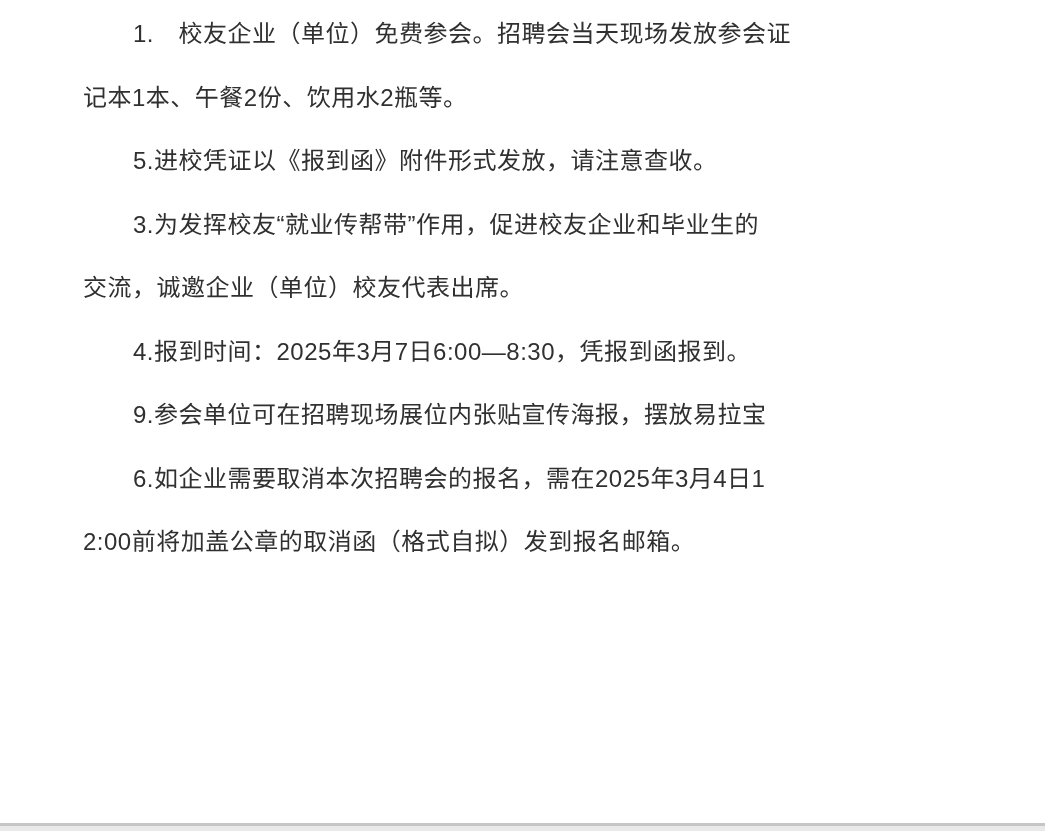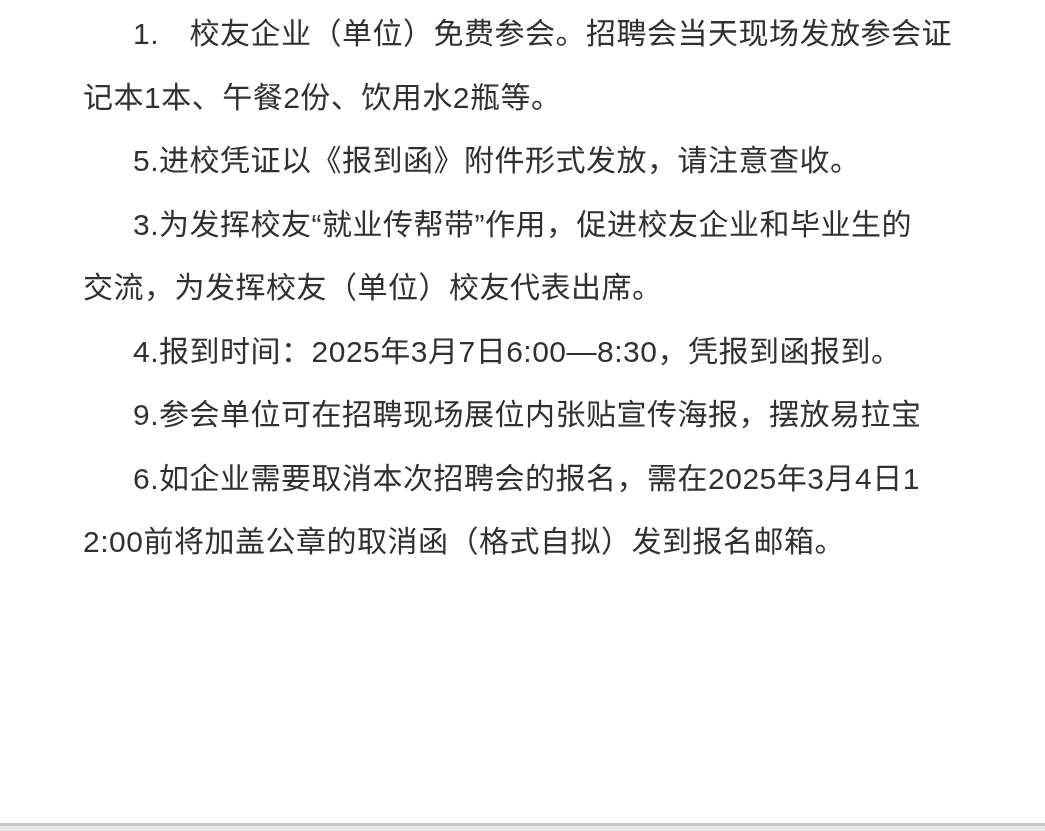--- a/index.html
+++ b/index.html
@@ -18,21 +18,21 @@
     position: absolute;
     top: 2px;
     left: 83px;
     width: 870px;
     color: #303030;
   }
   .line {
     display: block;
     height: 63.5px;
     line-height: 63.5px;
-    font-size: 30px;
+    font-size: 24px;
     letter-spacing: 0.5px;
     white-space: pre;
     font-weight: 400;
   }
   .line.indent {
     padding-left: 50px;
   }
   .bottom-edge-line {
     position: absolute;
     left: 0;
@@ -51,21 +51,21 @@
   }
 </style>
 </head>
 <body>
 
 <div class="doc-page">
   <div class="line indent">1.　校友企业（单位）免费参会。招聘会当天现场发放参会证</div>
   <div class="line">记本1本、午餐2份、饮用水2瓶等。</div>
   <div class="line indent">5.进校凭证以《报到函》附件形式发放，请注意查收。</div>
   <div class="line indent">3.为发挥校友“就业传帮带”作用，促进校友企业和毕业生的</div>
-  <div class="line">交流，为发挥校友（单位）校友代表出席。</div>
+  <div class="line">交流，诚邀企业（单位）校友代表出席。</div>
   <div class="line indent">4.报到时间：2025年3月7日6:00—8:30，凭报到函报到。</div>
   <div class="line indent">9.参会单位可在招聘现场展位内张贴宣传海报，摆放易拉宝</div>
   <div class="line indent">6.如企业需要取消本次招聘会的报名，需在2025年3月4日1</div>
   <div class="line">2:00前将加盖公章的取消函（格式自拟）发到报名邮箱。</div>
 </div>
 
 <div class="bottom-edge-line"></div>
 <div class="bottom-strip"></div>
 
 </body></html>

